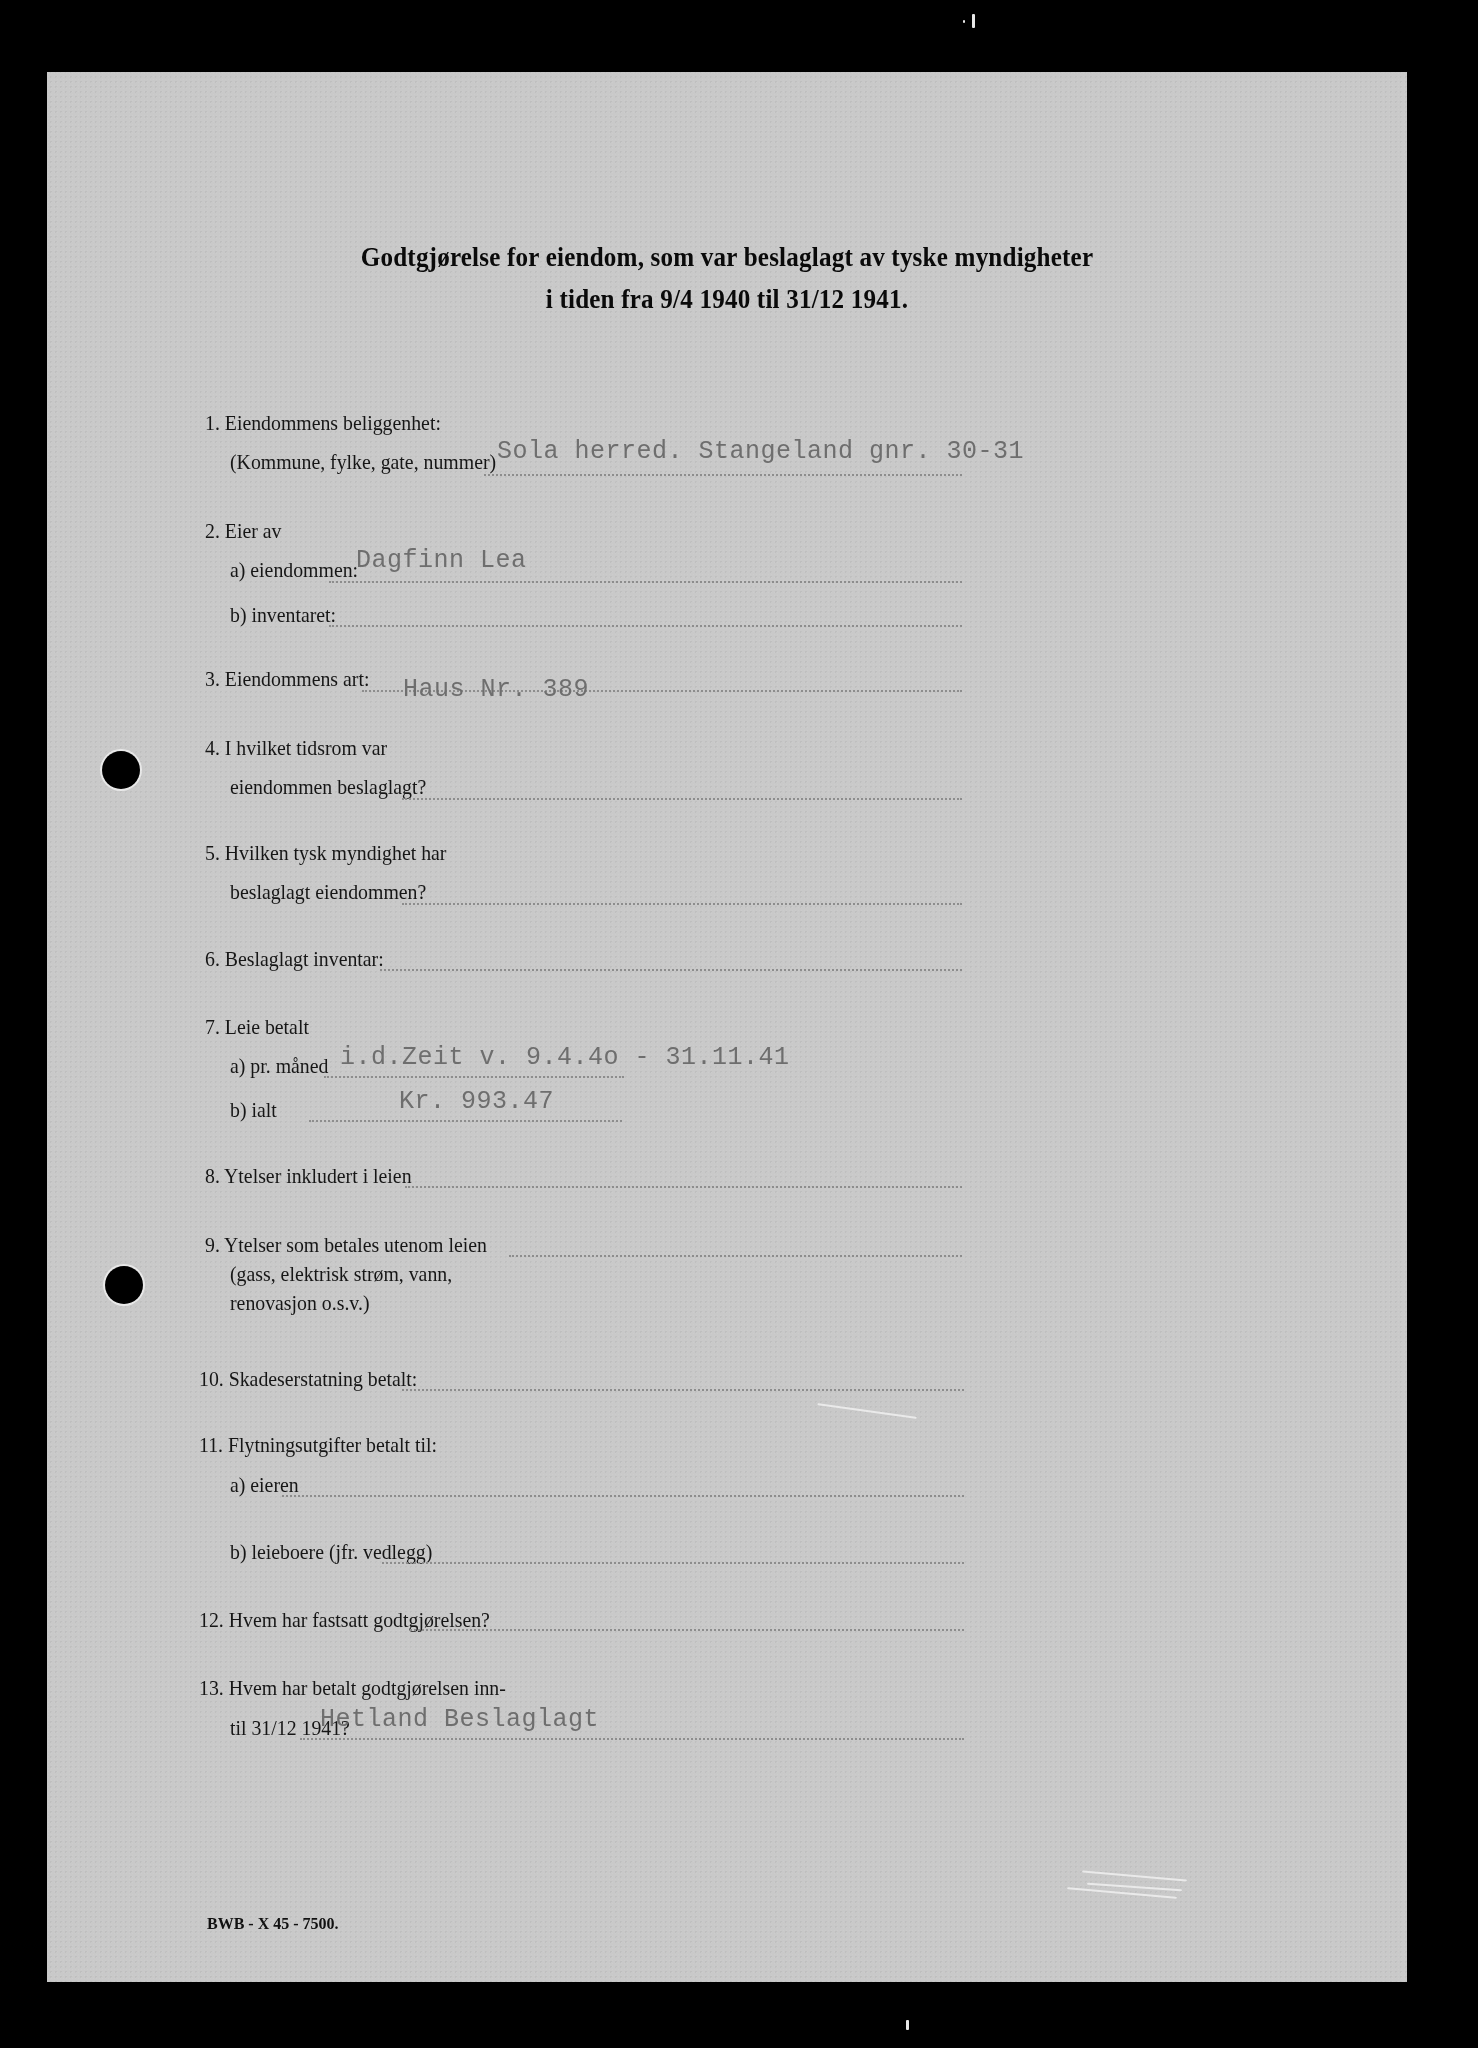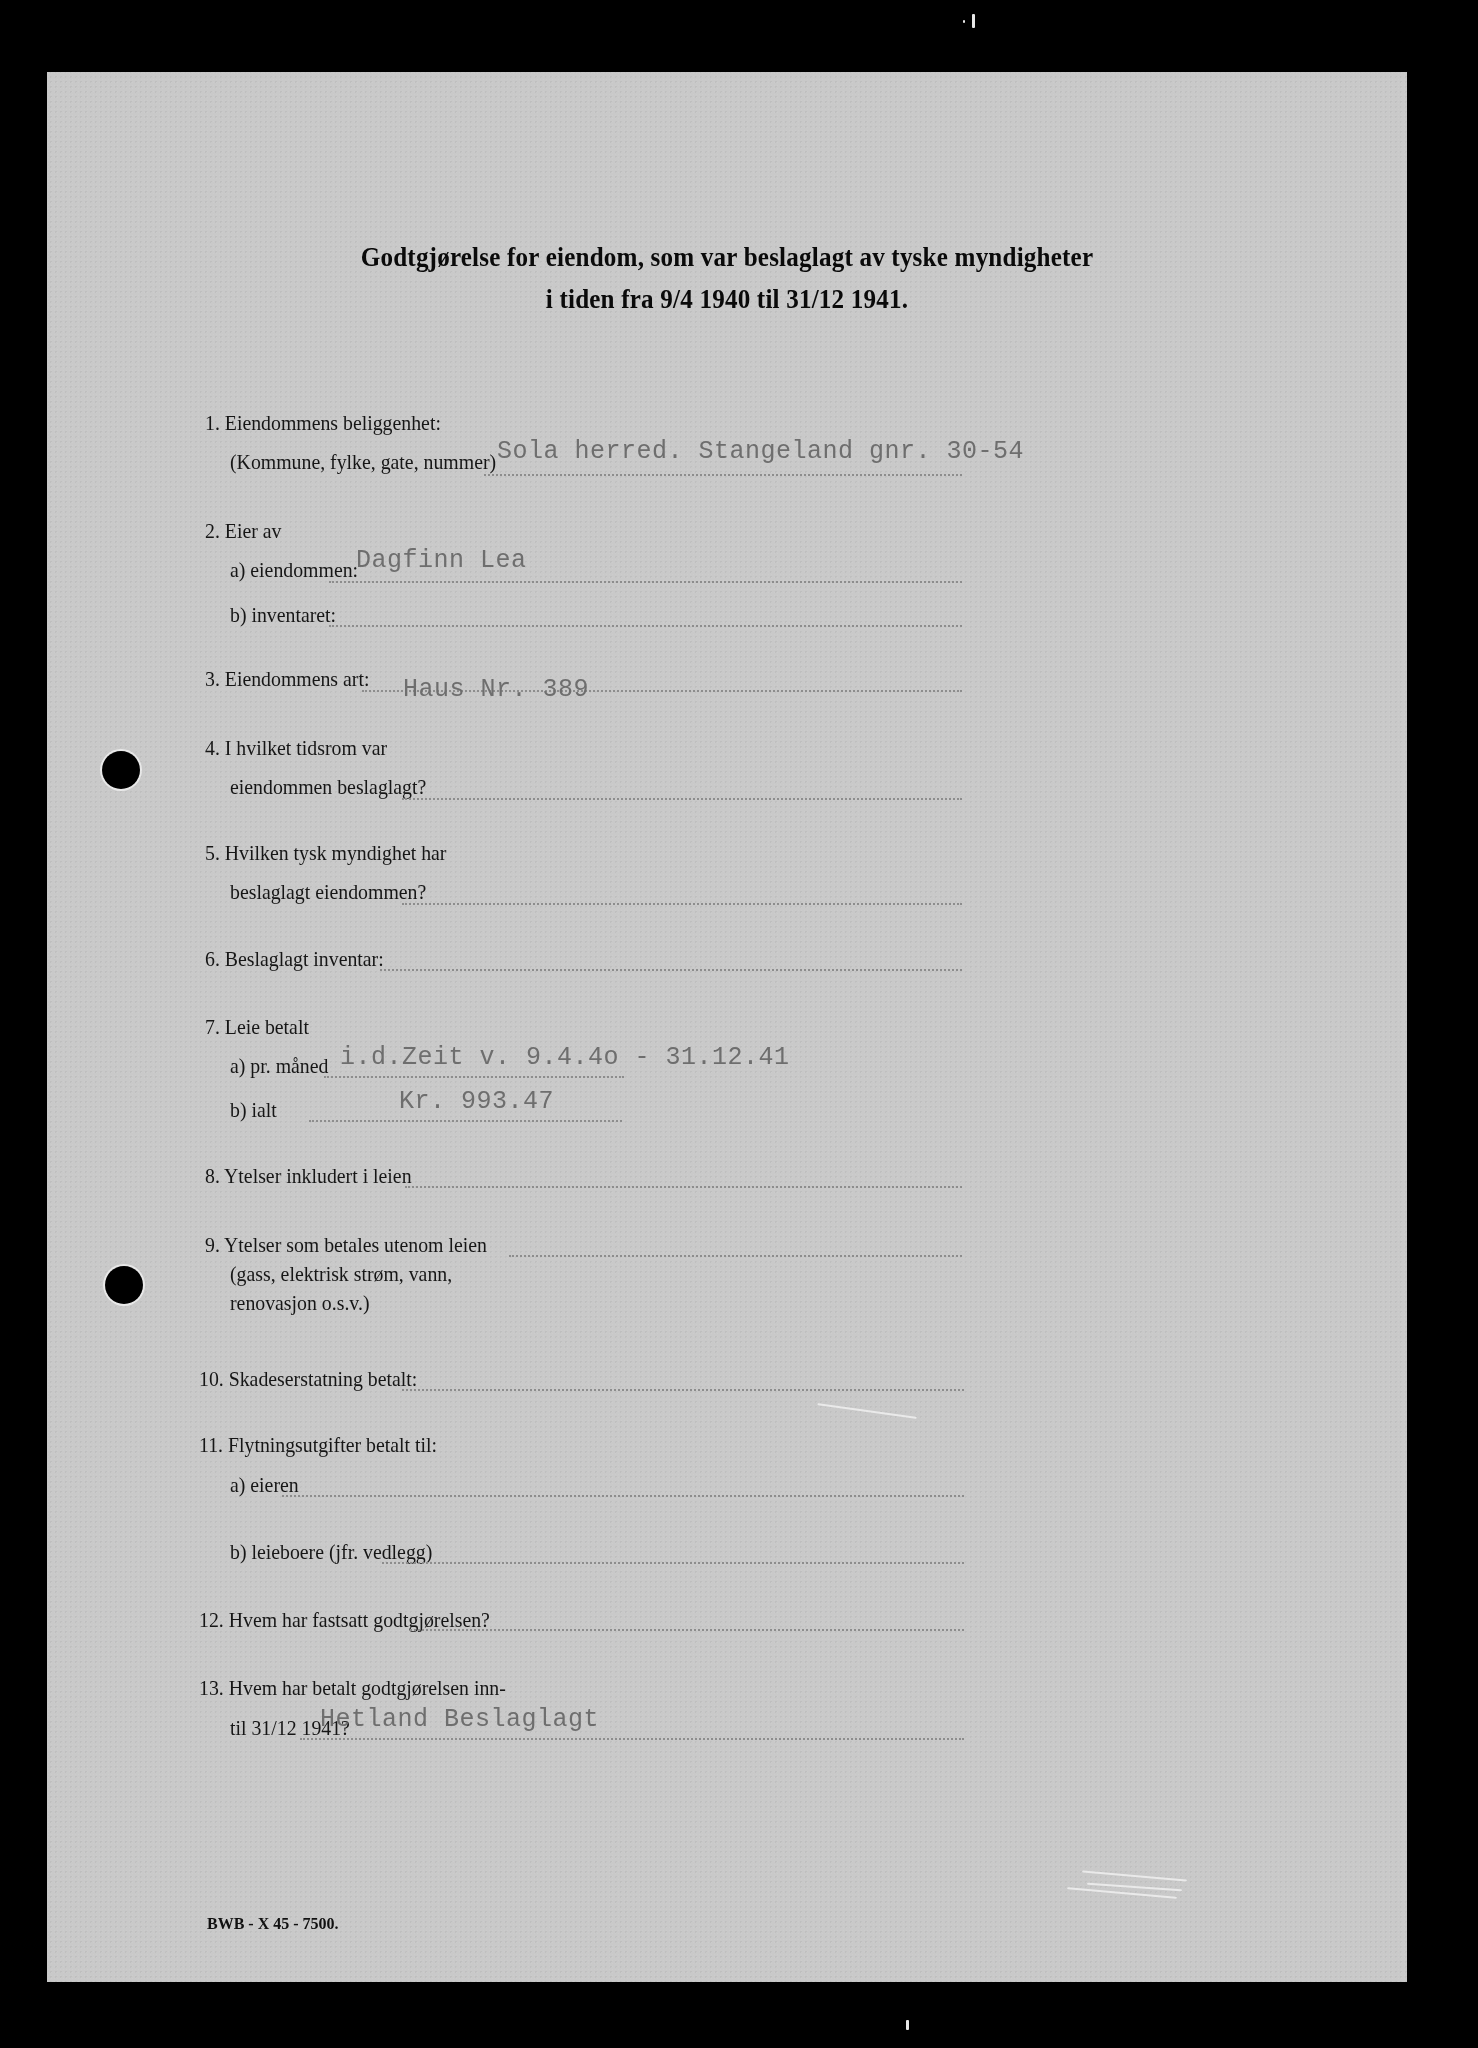--- a/index.html
+++ b/index.html
@@ -93,21 +93,21 @@
 
   <div class="hole" style="left:55px; top:679px;"></div>
   <div class="hole" style="left:58px; top:1194px;"></div>
 
   <div class="q" style="left:158px; top:338px;">
     <span class="num">1.</span>
     <span>Eiendommens beliggenhet:</span>
   </div>
   <div class="q" style="left:183px; top:377px;">(Kommune, fylke, gate, nummer)</div>
   <div class="dots" style="left:437px; top:402px; width:478px;"></div>
-  <div class="typed" style="left:450px; top:365px;">Sola herred. Stangeland gnr. 30-54</div>
+  <div class="typed" style="left:450px; top:365px;">Sola herred. Stangeland gnr. 30-31</div>
 
   <div class="q" style="left:158px; top:446px;">
     <span class="num">2.</span>
     <span>Eier av</span>
   </div>
   <div class="q" style="left:183px; top:485px;">a) eiendommen:</div>
   <div class="dots" style="left:282px; top:509px; width:633px;"></div>
   <div class="typed" style="left:293px; top:474px;margin-left:16px;">Dagfinn Lea</div>
   <div class="q" style="left:183px; top:530px;">b) inventaret:</div>
   <div class="dots" style="left:282px; top:553px; width:633px;"></div>
@@ -138,21 +138,21 @@
     <span>Beslaglagt inventar:</span>
   </div>
   <div class="dots" style="left:333px; top:897px; width:582px;"></div>
 
   <div class="q" style="left:158px; top:942px;">
     <span class="num">7.</span>
     <span>Leie betalt</span>
   </div>
   <div class="q" style="left:183px; top:981px;">a) pr. måned</div>
   <div class="dots" style="left:277px; top:1004px; width:300px;"></div>
-  <div class="typed" style="left:293px; top:971px;">i.d.Zeit v. 9.4.4o - 31.12.41</div>
+  <div class="typed" style="left:293px; top:971px;">i.d.Zeit v. 9.4.4o - 31.11.41</div>
   <div class="q" style="left:183px; top:1025px;">b) ialt</div>
   <div class="dots" style="left:262px; top:1048px; width:313px;"></div>
   <div class="typed" style="left:352px; top:1015px;">Kr. 993.47</div>
 
   <div class="q" style="left:158px; top:1091px;">
     <span class="num">8.</span>
     <span>Ytelser inkludert i leien</span>
   </div>
   <div class="dots" style="left:358px; top:1114px; width:557px;"></div>
 

